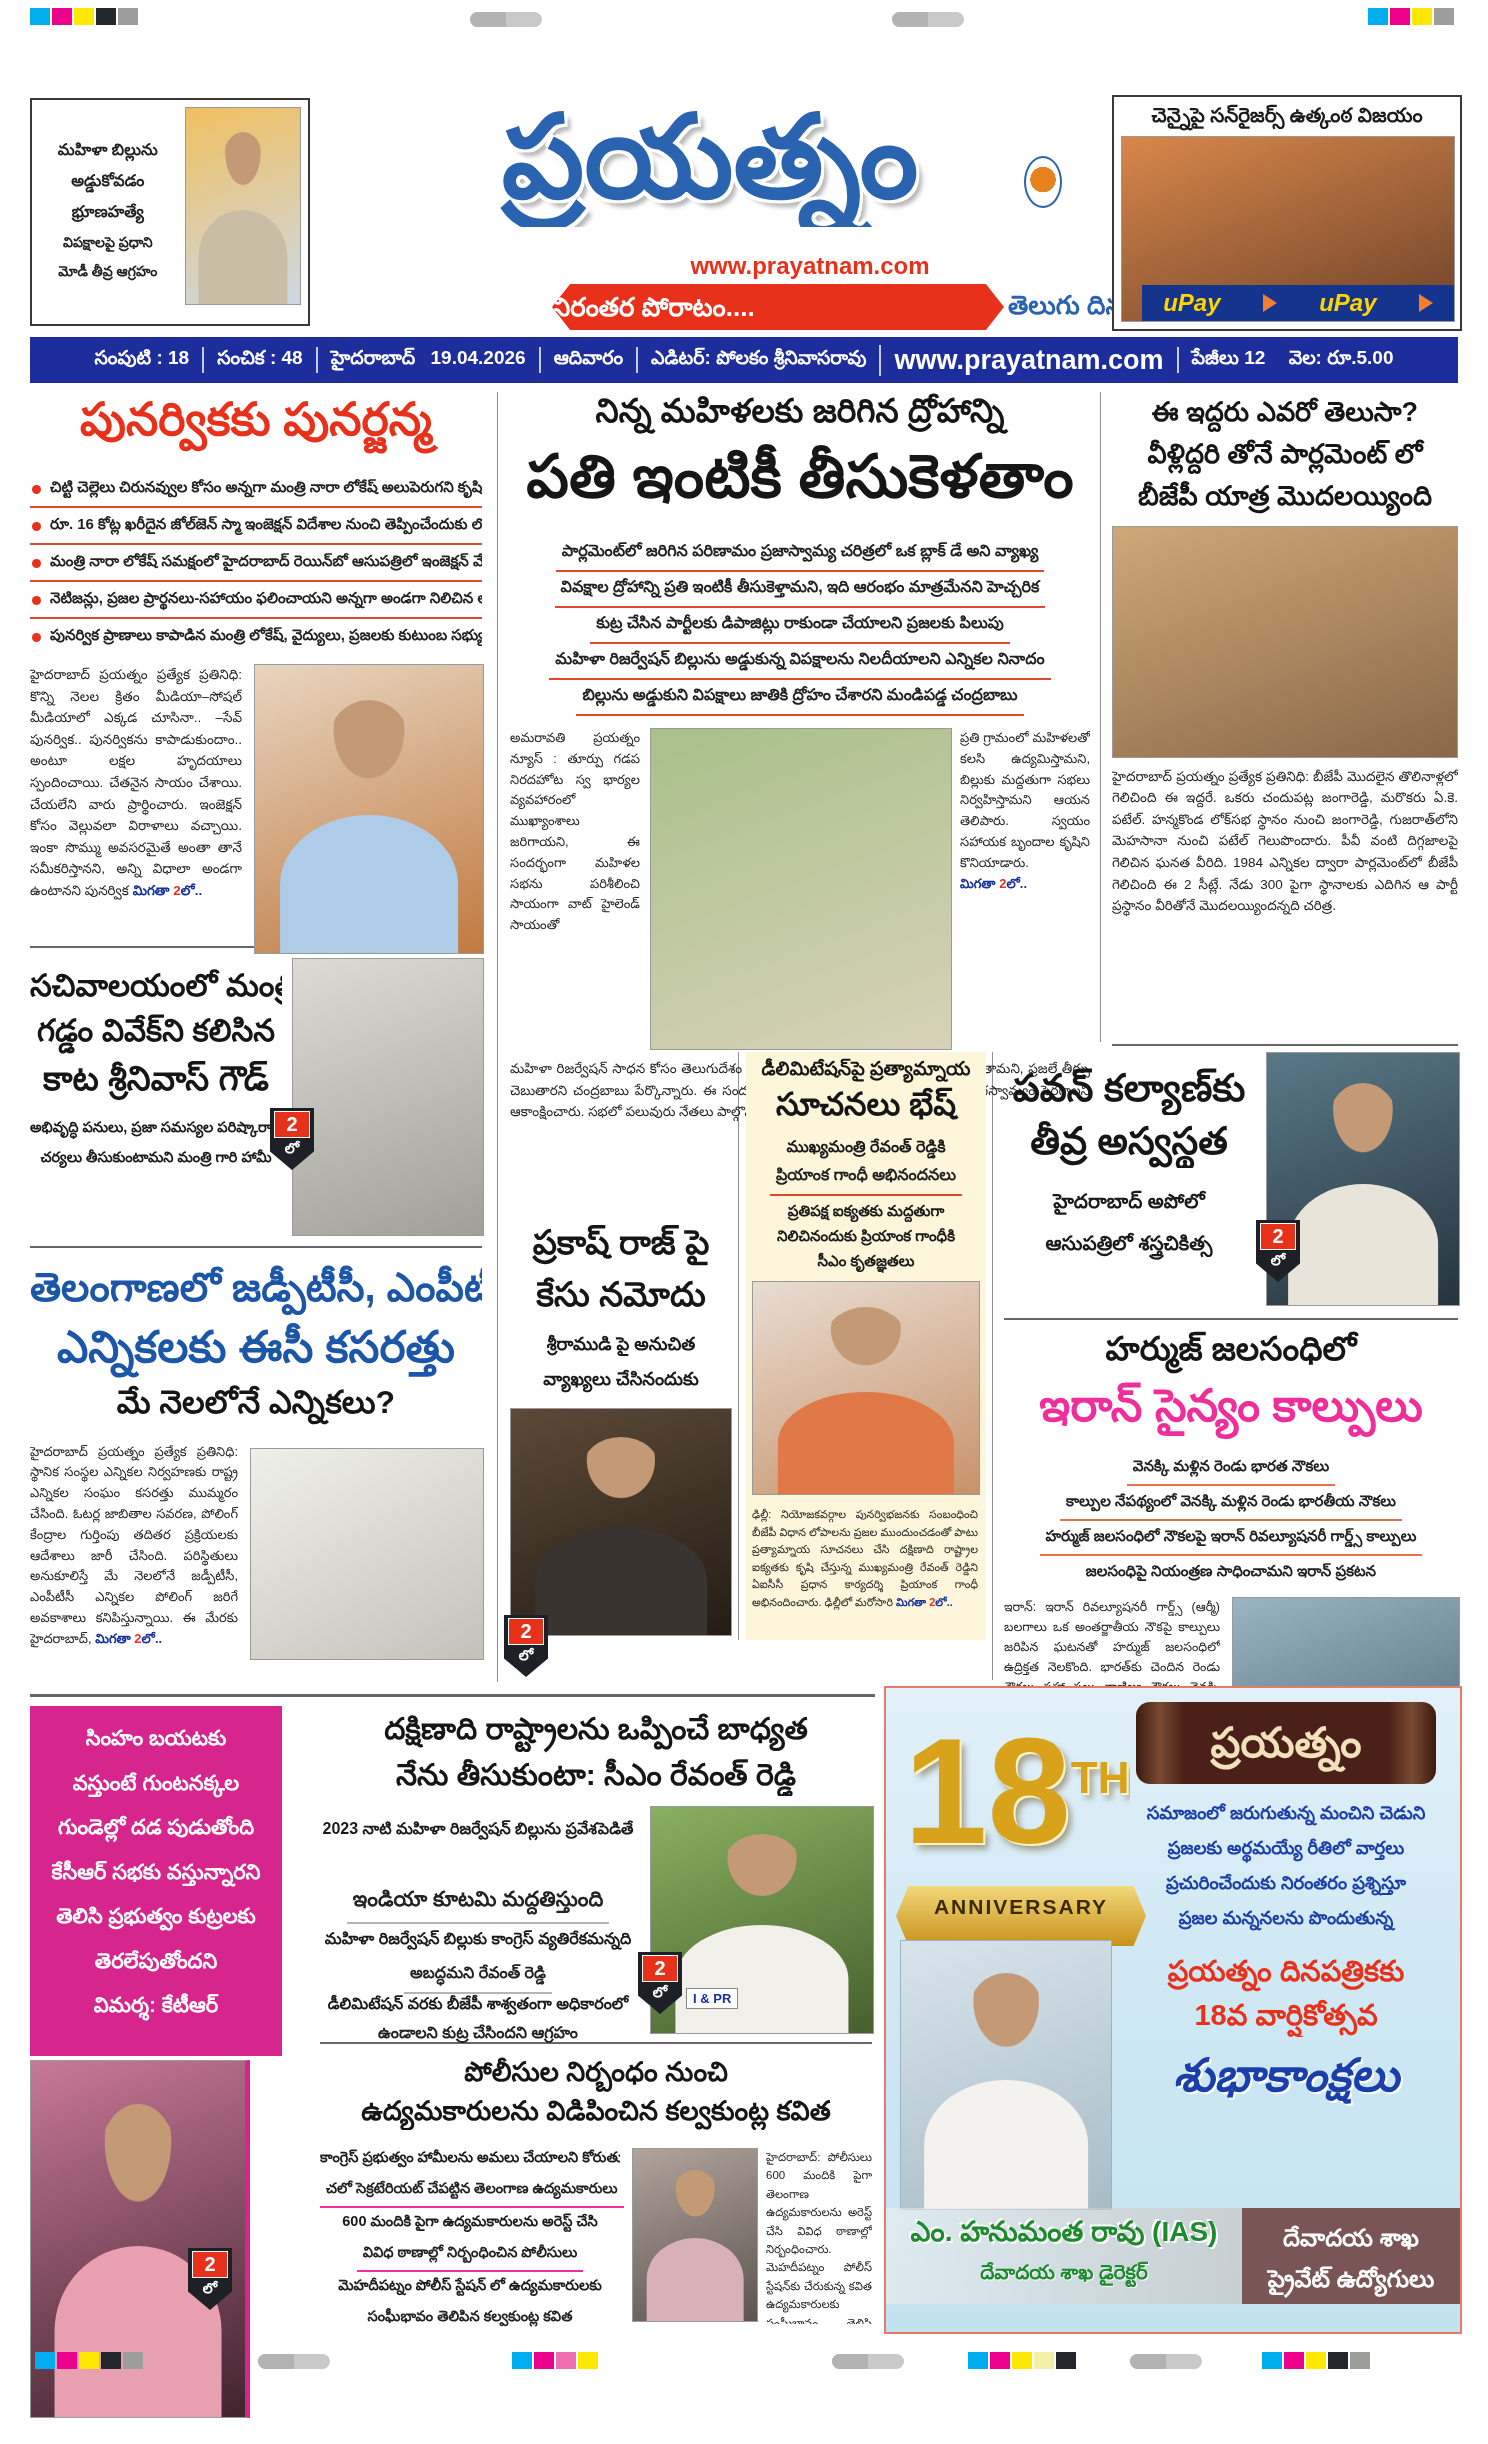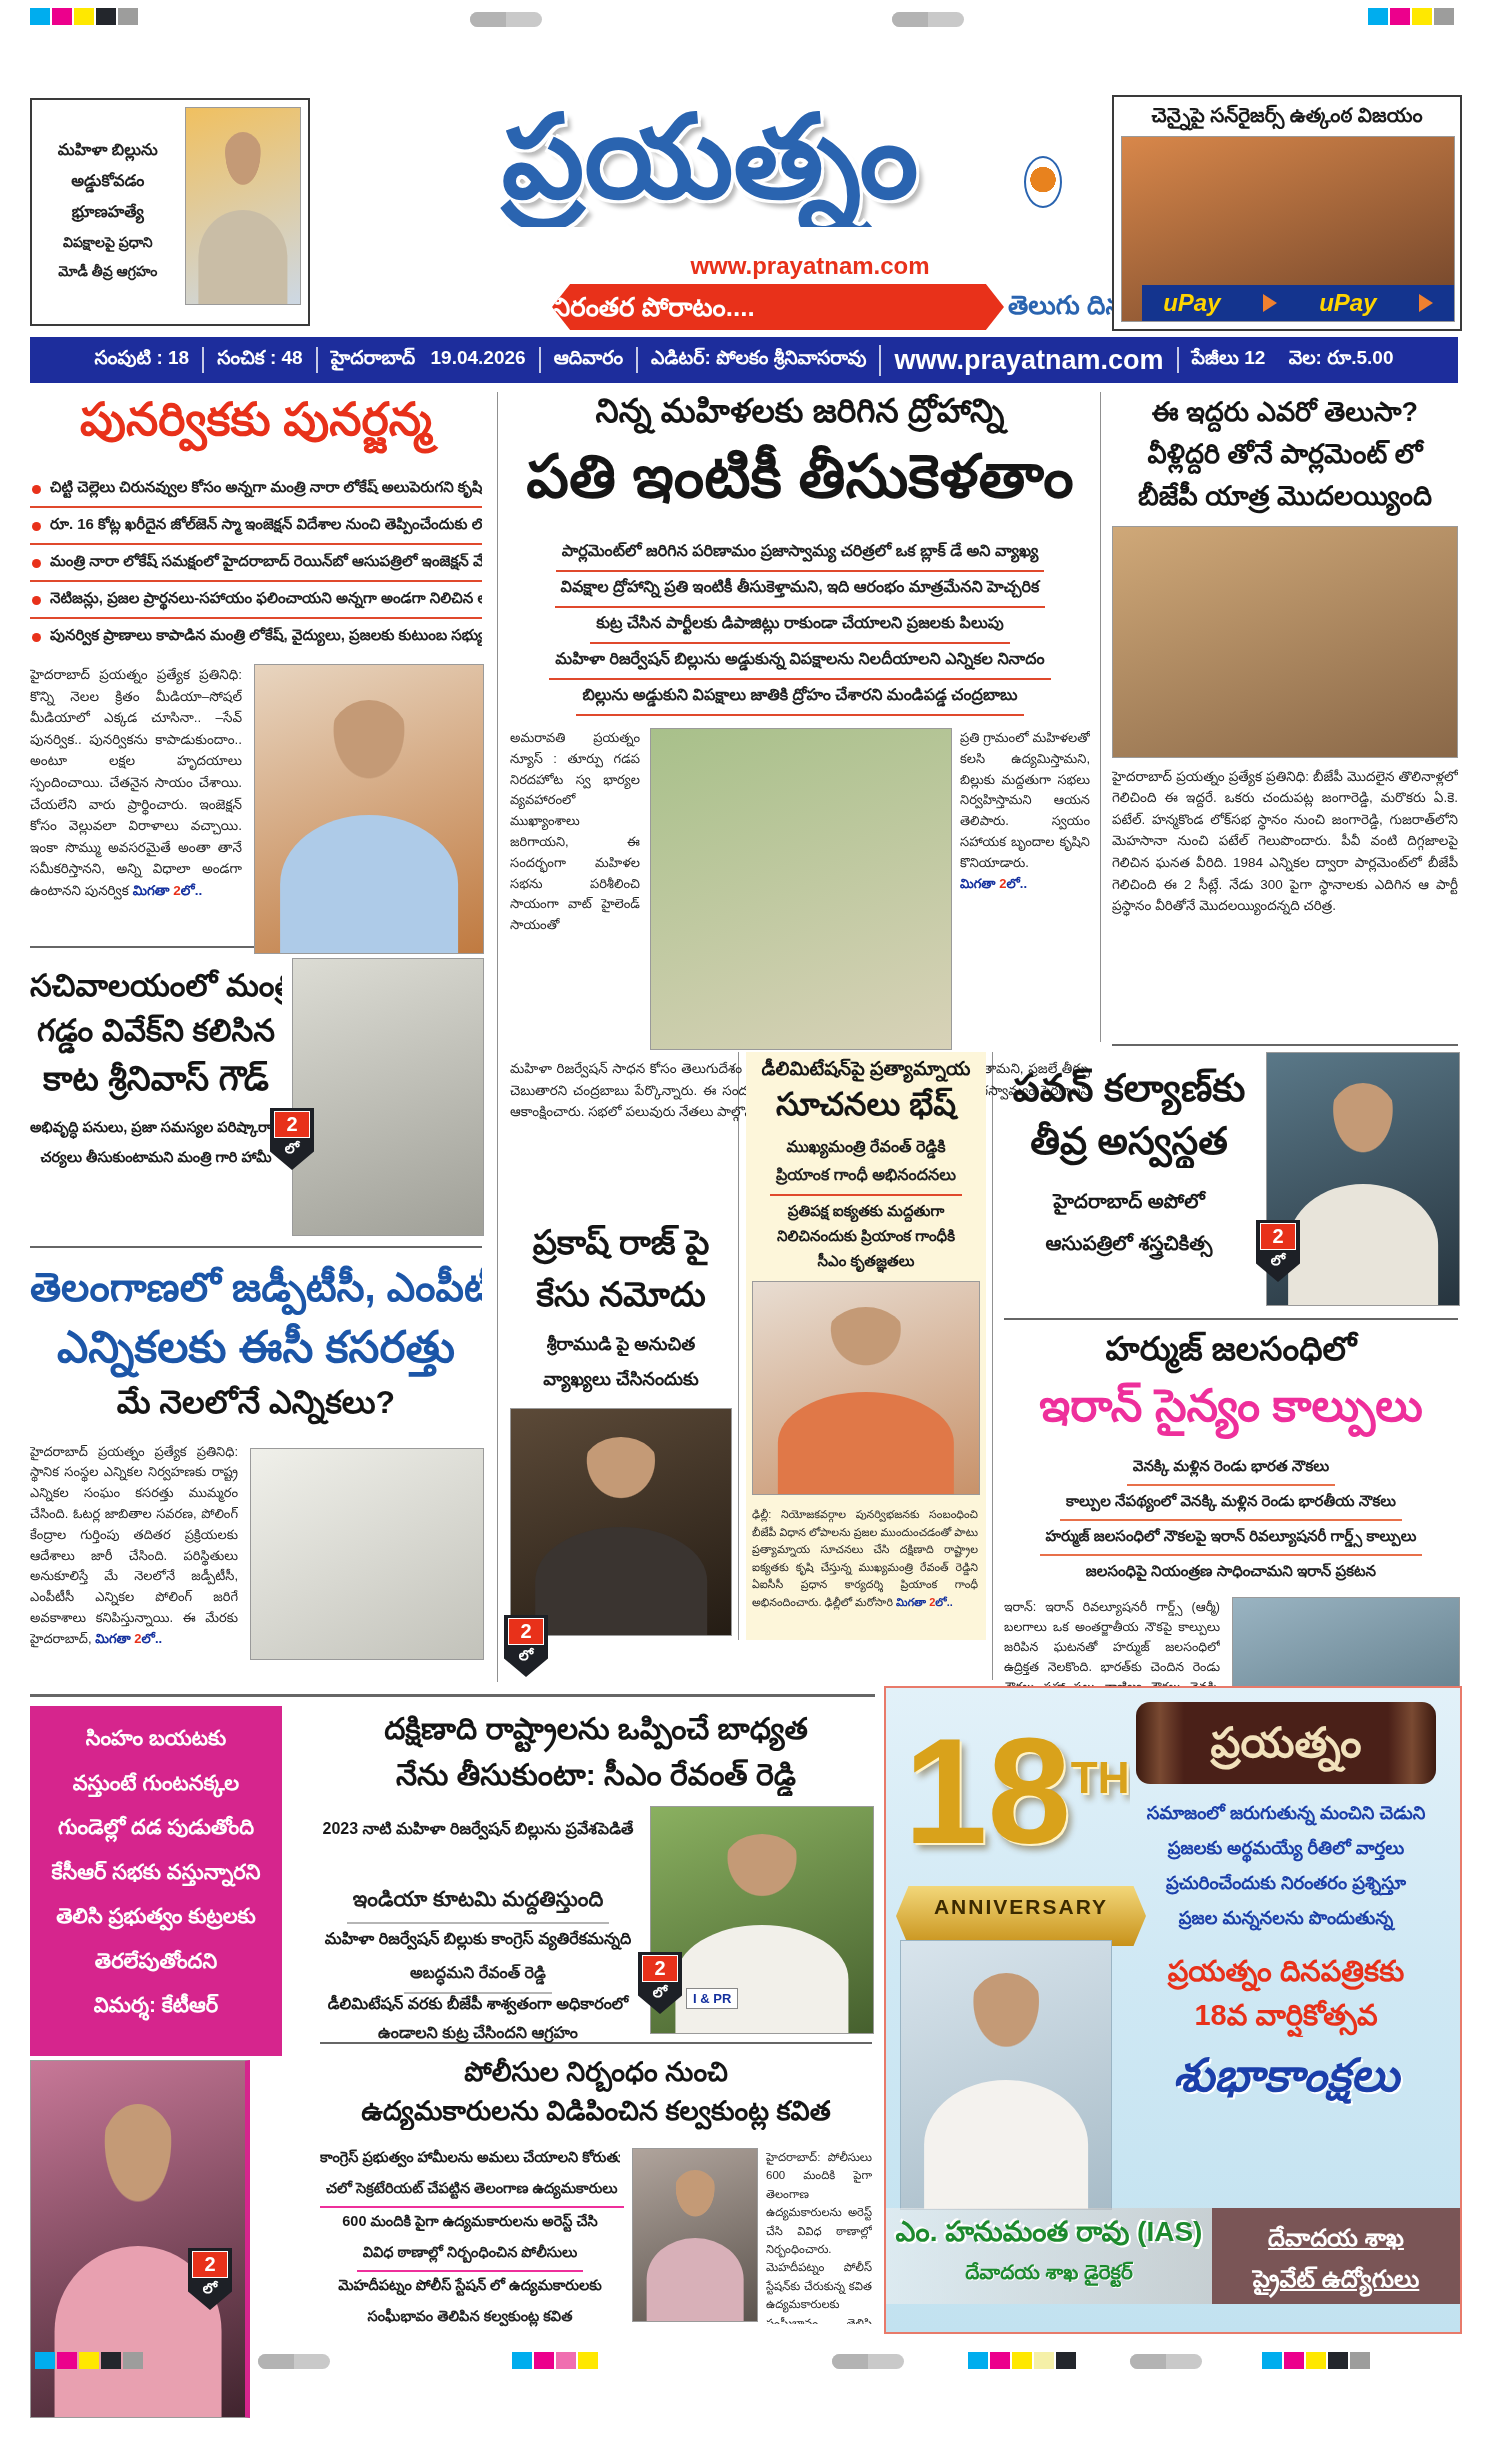--- a/index.html
+++ b/index.html
@@ -105,22 +105,22 @@
               font-size:18px;font-weight:bold;line-height:1.95;}
   .ad .redln{position:absolute;left:235px;top:262px;width:330px;text-align:center;color:#e8311a;
              font-size:29px;font-weight:bold;line-height:1.5;}
   .ad .script{position:absolute;left:235px;top:360px;width:330px;text-align:center;color:#1b3faa;
               font-size:46px;font-weight:bold;font-style:italic;text-shadow:2px 2px 0 #fff;}
   .ad .strip{position:absolute;left:0;bottom:28px;width:100%;height:96px;display:flex;}
   .ad .nameblk{flex:1;text-align:center;padding-top:8px;
                background:linear-gradient(90deg,rgba(240,240,240,.55),rgba(200,190,185,.55));}
   .ad .gname{color:#1d8a2e;font-weight:bold;font-size:28px;text-shadow:2px 2px 0 #fff,-2px -2px 0 #fff;}
   .ad .gtitle{color:#1d8a2e;font-weight:bold;font-size:20px;margin-top:6px;text-shadow:1px 1px 0 #fff;}
-  .ad .brown{width:248px;background:#7a5556;color:#fff;font-weight:bold;font-size:24px;text-align:center;
-             padding-top:10px;line-height:1.7;text-decoration:underline;}
+  .ad .brown{width:218px;background:#7a5556;color:#fff;font-weight:bold;font-size:24px;text-align:center;
+             padding-top:10px;line-height:1.7;}
 </style>
 </head>
 <body>
 
 <div class="page">
 
   <div class="marks" style="left:30px;top:8px;">
     <div class="mk" style="background:#00adee"></div>
     <div class="mk" style="background:#ec008c"></div>
     <div class="mk" style="background:#ffe800"></div>

